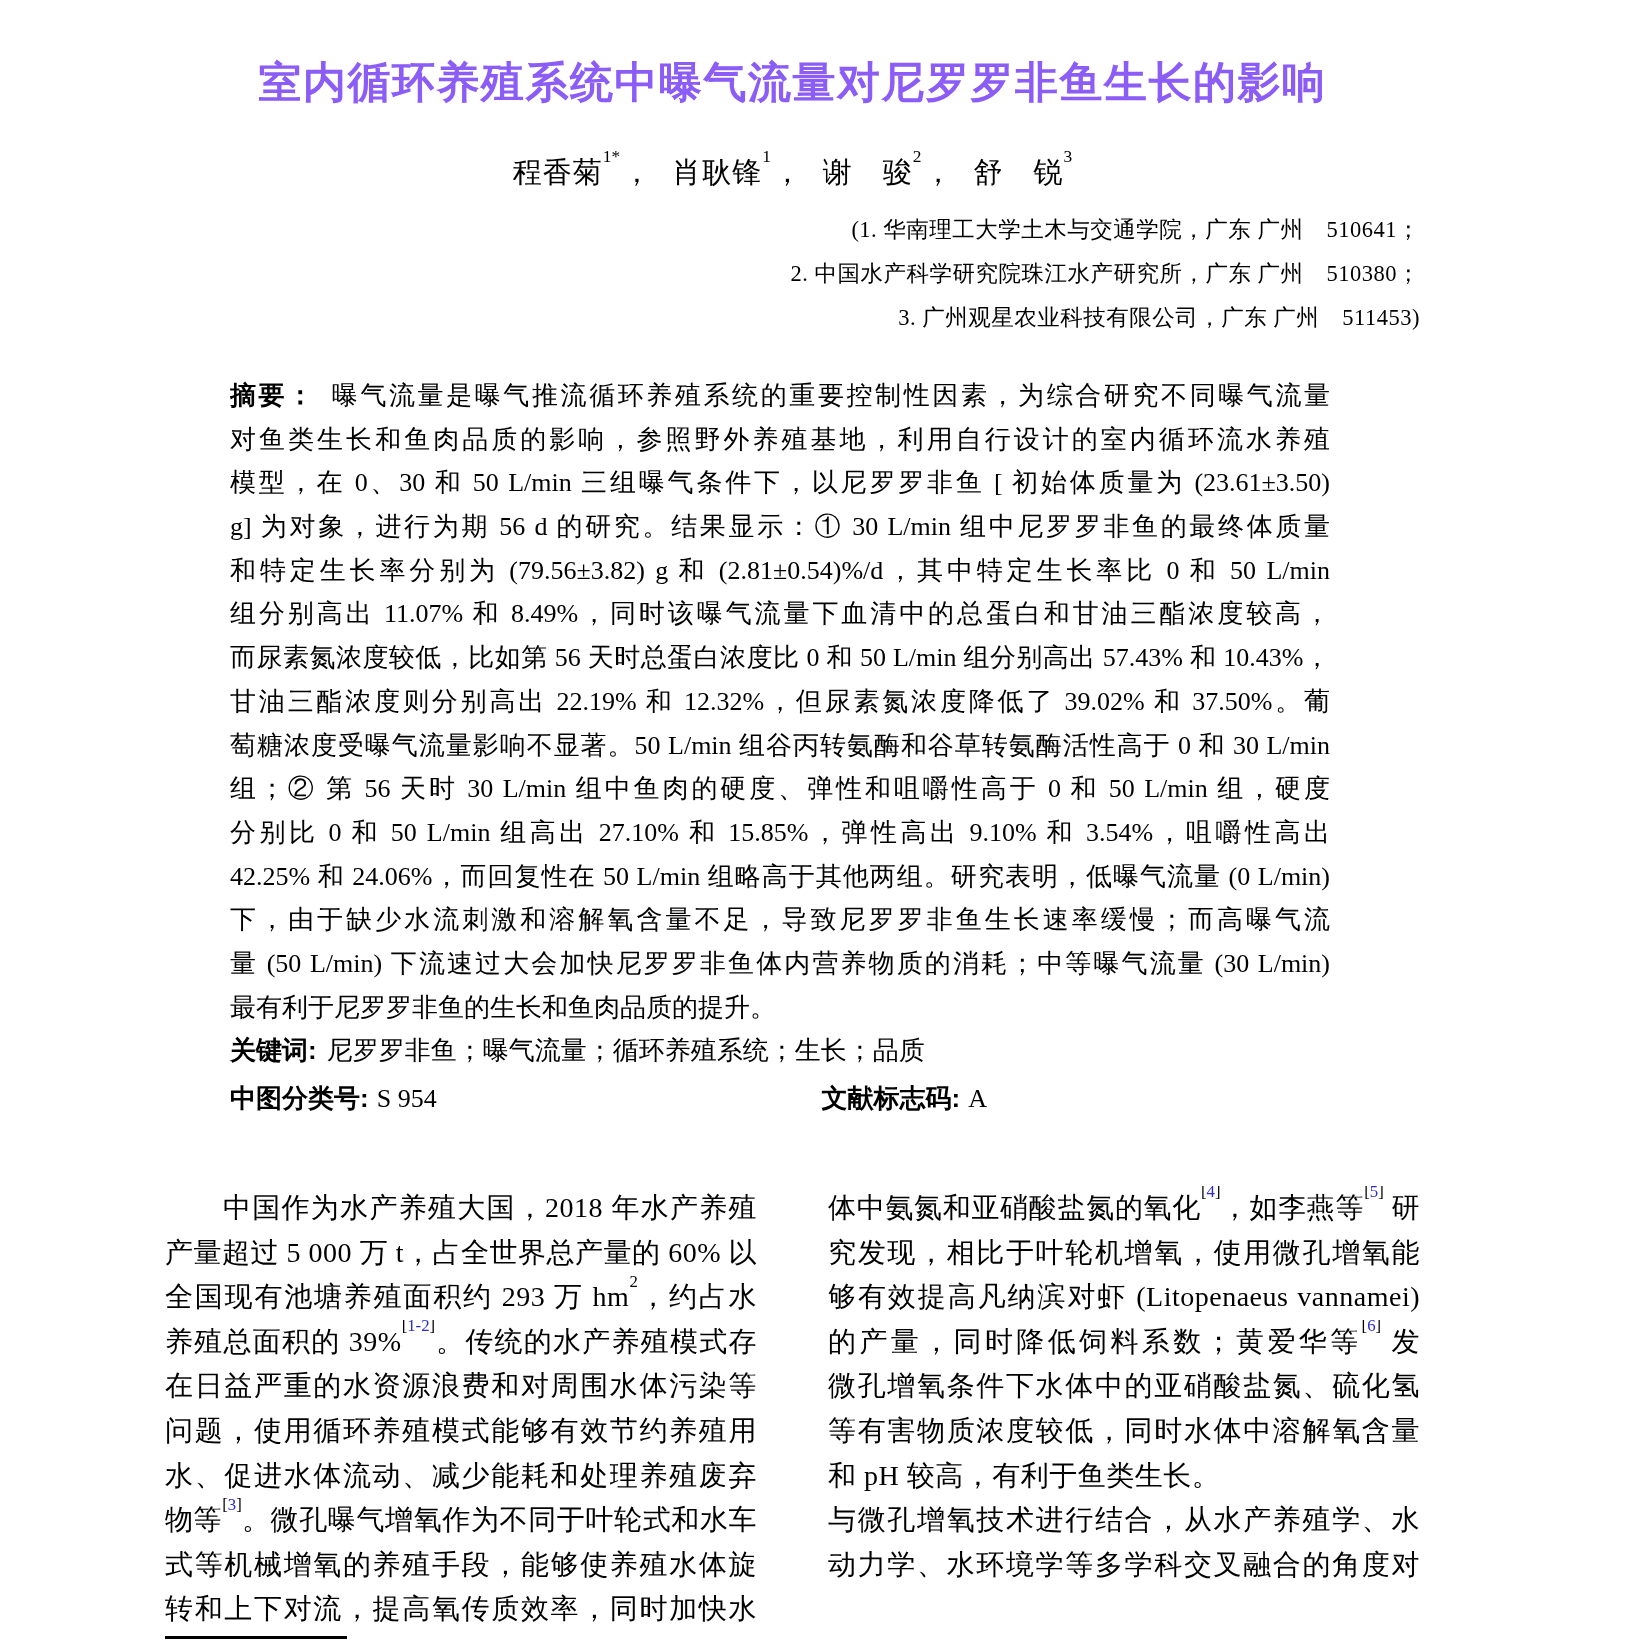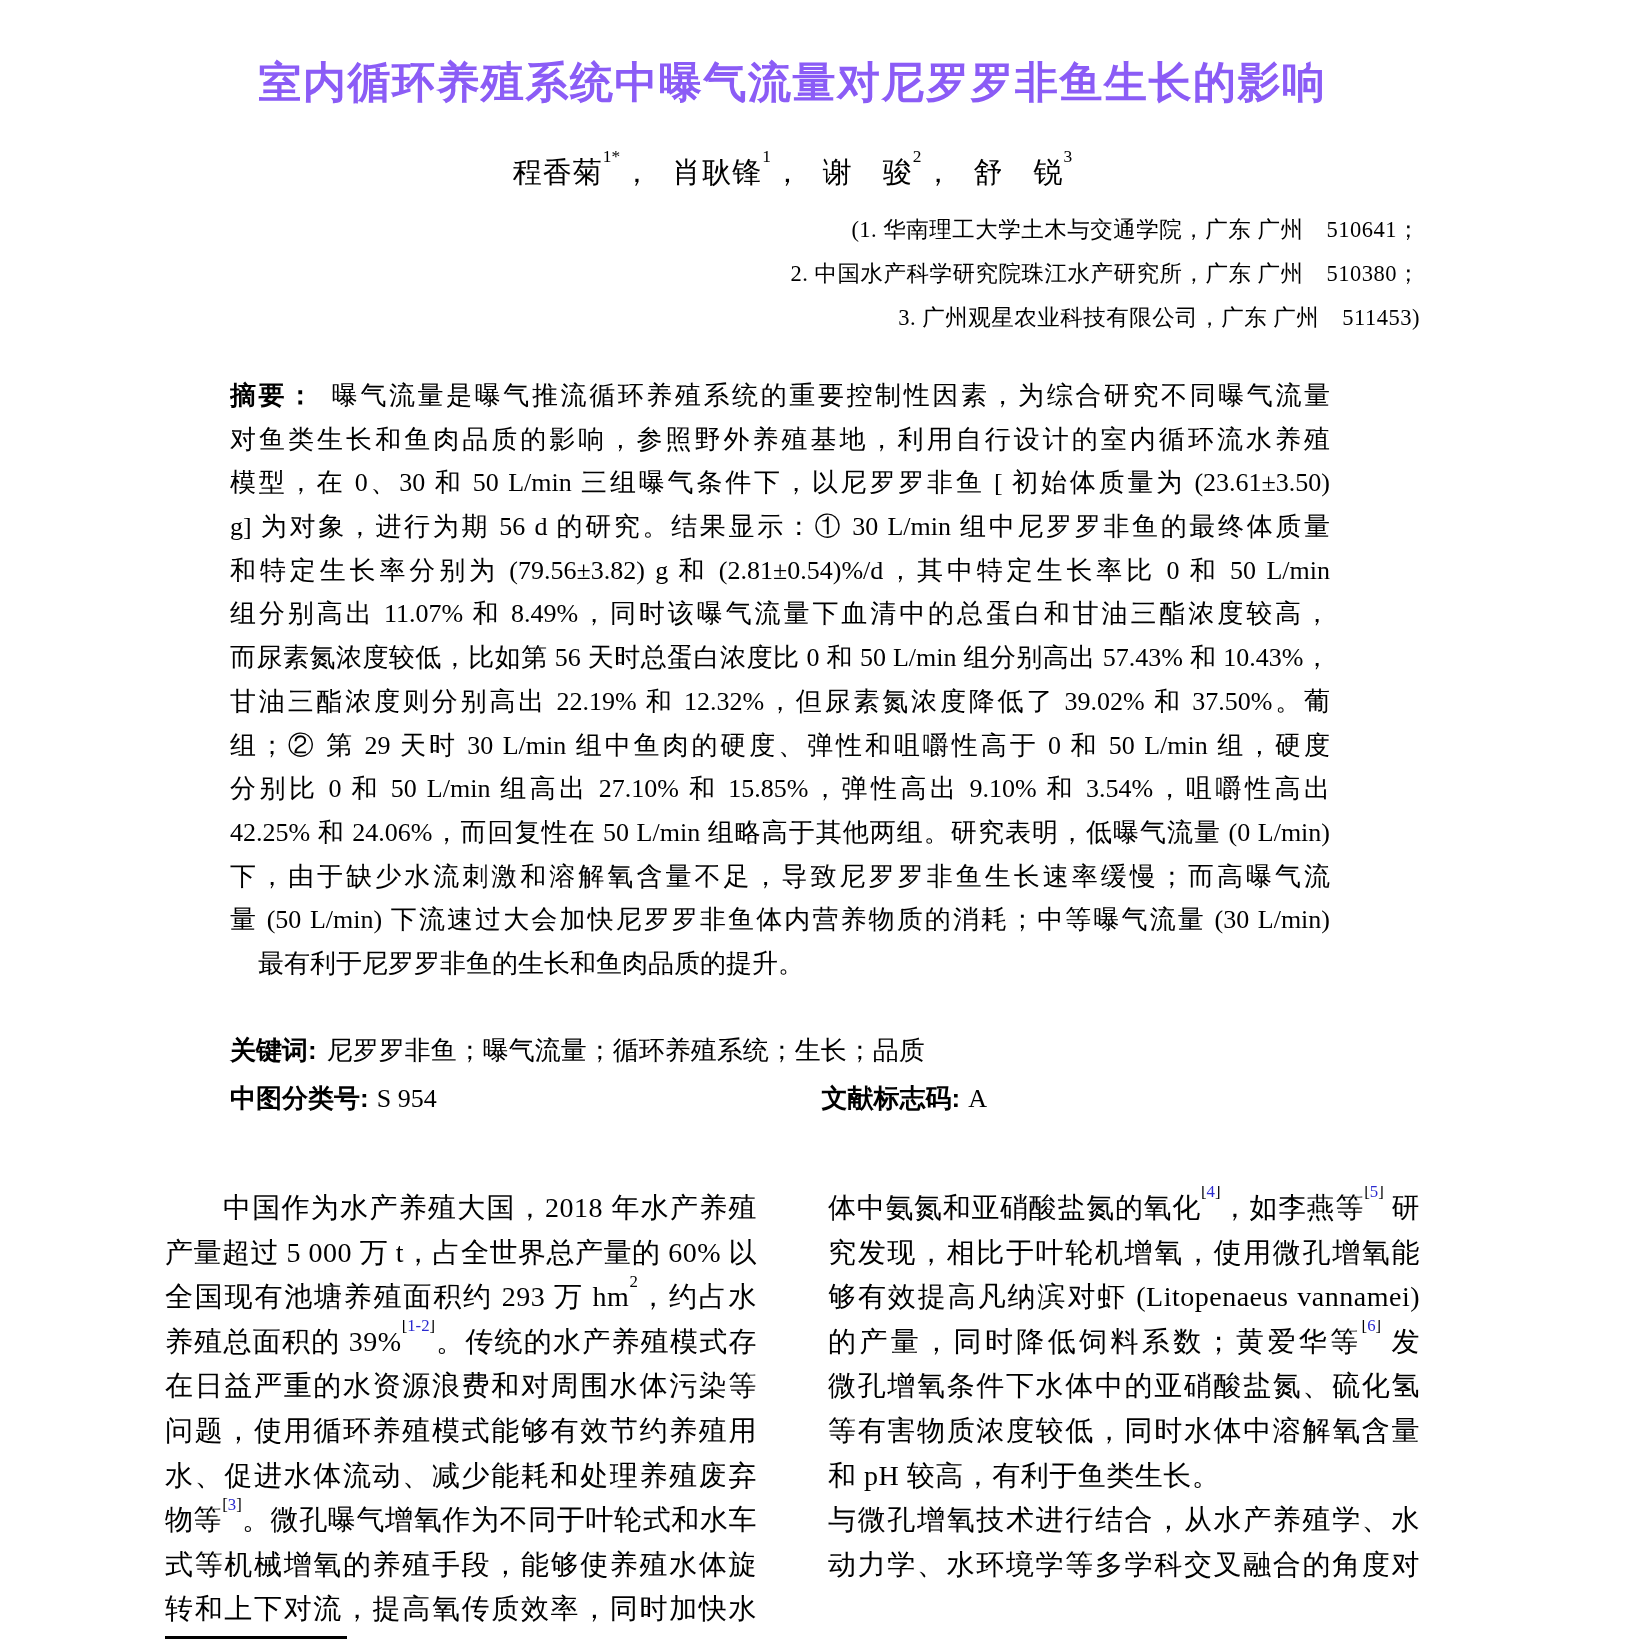--- a/index.html
+++ b/index.html
@@ -20,21 +20,21 @@
   .authors sup { font-size:0.6em; position:relative; top:-0.55em; line-height:0; letter-spacing:0; }
   .author-sep { margin:0 20px 0 2px; }
   .affiliations { margin-top:12px;text-align:right; }
   .aff-line { font-size:22.5px; line-height:44px; letter-spacing:0.5px; }
 
   .abstract { position:absolute; top:374px; left:230px; width:1100px; }
   .abs-line {
     font-size:26px; line-height:43.7px; height:43.7px; overflow:hidden;
     text-align:justify; text-align-last:justify;
   }
-  .abs-line.no-stretch { text-align-last:left;margin-left:28px; }
+  .abs-line.no-stretch { text-align-last:left; }
   .abs-label { font-weight:700; font-family:"Liberation Sans","DejaVu Sans",sans-serif; margin-right:16px; }
 
   .keywords { position:absolute; top:1028px; left:230px; width:1100px; font-size:26px; line-height:45px; }
   .keywords .kw-label { margin-right:10px; }
   .classification { position:absolute; top:1076px; left:230px; width:1100px; font-size:26px; line-height:45px; }
   .clc-group { display:inline-block; width:585px; }
   .label-gap { margin-right:8px; }
 
   .body { position:absolute; top:1186px; left:165px; width:1255px; display:flex; }
   .column { width:592px; }
@@ -68,21 +68,22 @@
 
   <div class="abstract">
       <div class="abs-line"><span class="abs-label">摘要：</span>曝气流量是曝气推流循环养殖系统的重要控制性因素，为综合研究不同曝气流量</div>
       <div class="abs-line">对鱼类生长和鱼肉品质的影响，参照野外养殖基地，利用自行设计的室内循环流水养殖</div>
       <div class="abs-line">模型，在 0、30 和 50 L/min 三组曝气条件下，以尼罗罗非鱼 [ 初始体质量为 (23.61±3.50)</div>
       <div class="abs-line">g] 为对象，进行为期 56 d 的研究。结果显示：① 30 L/min 组中尼罗罗非鱼的最终体质量</div>
       <div class="abs-line">和特定生长率分别为 (79.56±3.82) g 和 (2.81±0.54)%/d，其中特定生长率比 0 和 50 L/min</div>
       <div class="abs-line">组分别高出 11.07% 和 8.49%，同时该曝气流量下血清中的总蛋白和甘油三酯浓度较高，</div>
       <div class="abs-line">而尿素氮浓度较低，比如第 56 天时总蛋白浓度比 0 和 50 L/min 组分别高出 57.43% 和 10.43%，</div>
       <div class="abs-line">甘油三酯浓度则分别高出 22.19% 和 12.32%，但尿素氮浓度降低了 39.02% 和 37.50%。葡</div>
-      <div class="abs-line">组；② 第 29 天时 30 L/min 组中鱼肉的硬度、弹性和咀嚼性高于 0 和 50 L/min 组，硬度</div>
+      <div class="abs-line">萄糖浓度受曝气流量影响不显著。50 L/min 组谷丙转氨酶和谷草转氨酶活性高于 0 和 30 L/min</div>
+      <div class="abs-line">组；② 第 56 天时 30 L/min 组中鱼肉的硬度、弹性和咀嚼性高于 0 和 50 L/min 组，硬度</div>
       <div class="abs-line">分别比 0 和 50 L/min 组高出 27.10% 和 15.85%，弹性高出 9.10% 和 3.54%，咀嚼性高出</div>
       <div class="abs-line">42.25% 和 24.06%，而回复性在 50 L/min 组略高于其他两组。研究表明，低曝气流量 (0 L/min)</div>
       <div class="abs-line">下，由于缺少水流刺激和溶解氧含量不足，导致尼罗罗非鱼生长速率缓慢；而高曝气流</div>
       <div class="abs-line">量 (50 L/min) 下流速过大会加快尼罗罗非鱼体内营养物质的消耗；中等曝气流量 (30 L/min)</div>
       <div class="abs-line no-stretch">最有利于尼罗罗非鱼的生长和鱼肉品质的提升。</div>
     </div>
 
   <div class="keywords">
     <span class="hei bold kw-label">关键词:</span><span>尼罗罗非鱼；曝气流量；循环养殖系统；生长；品质</span>
   </div>

